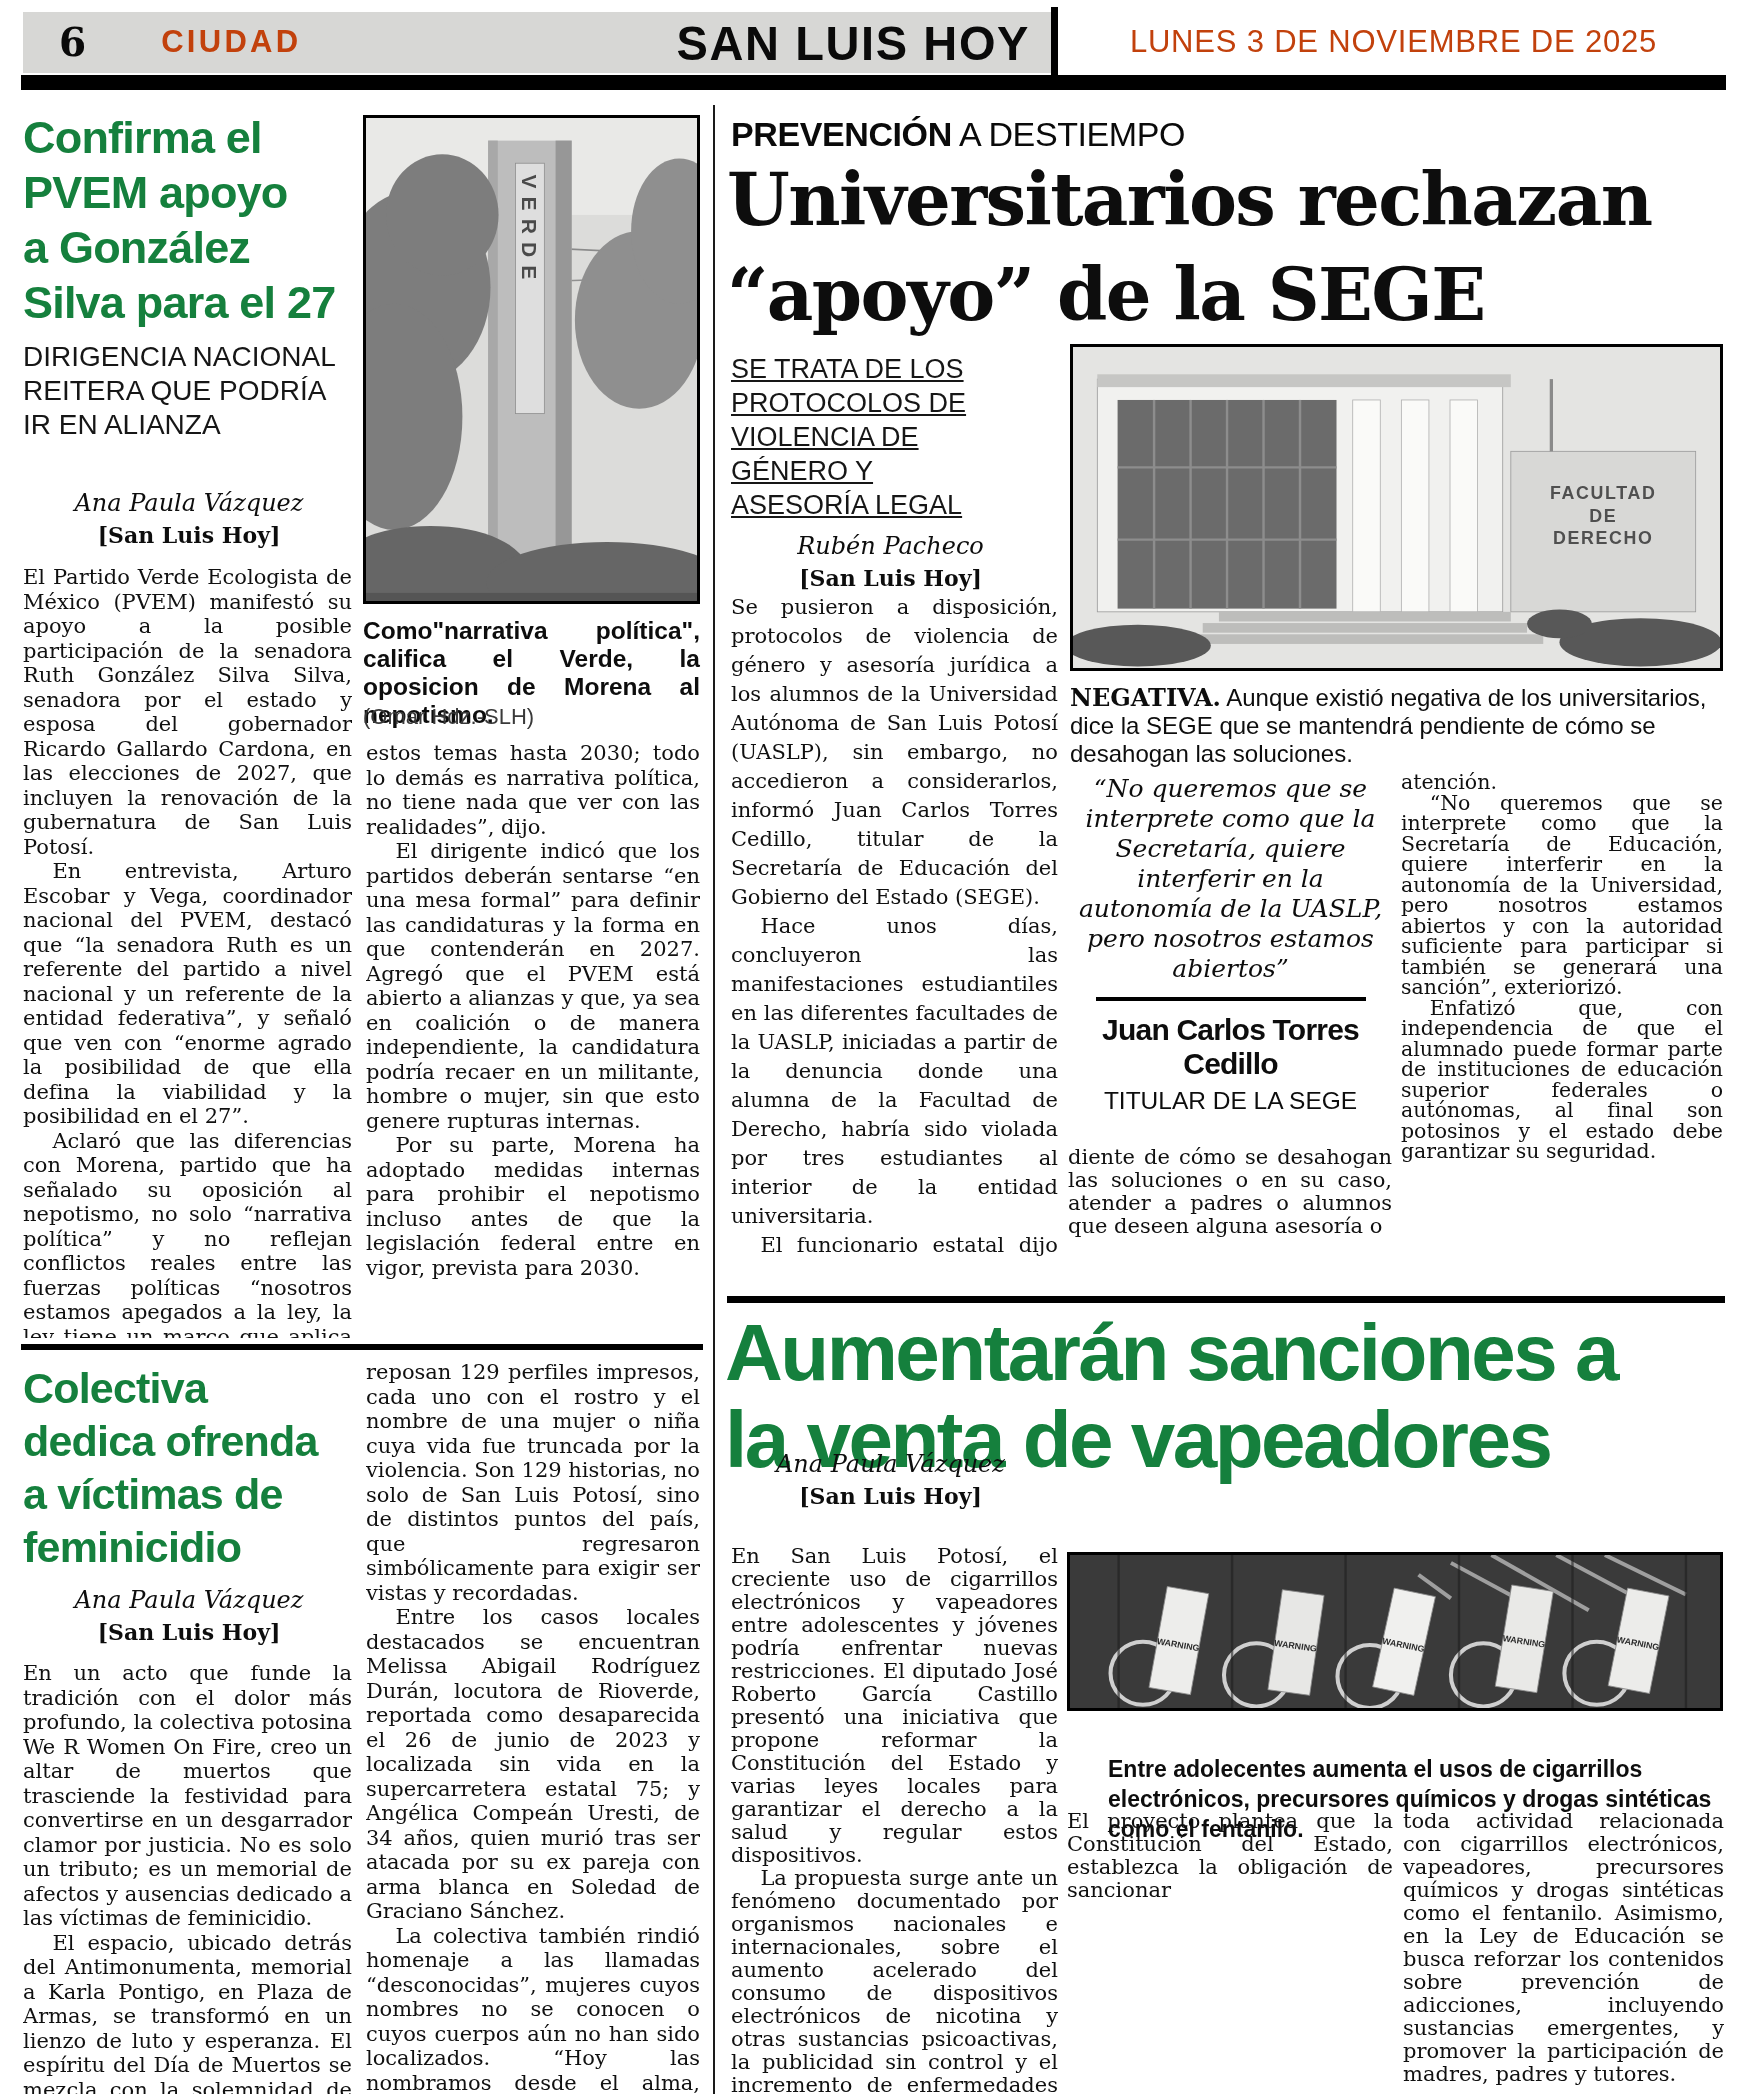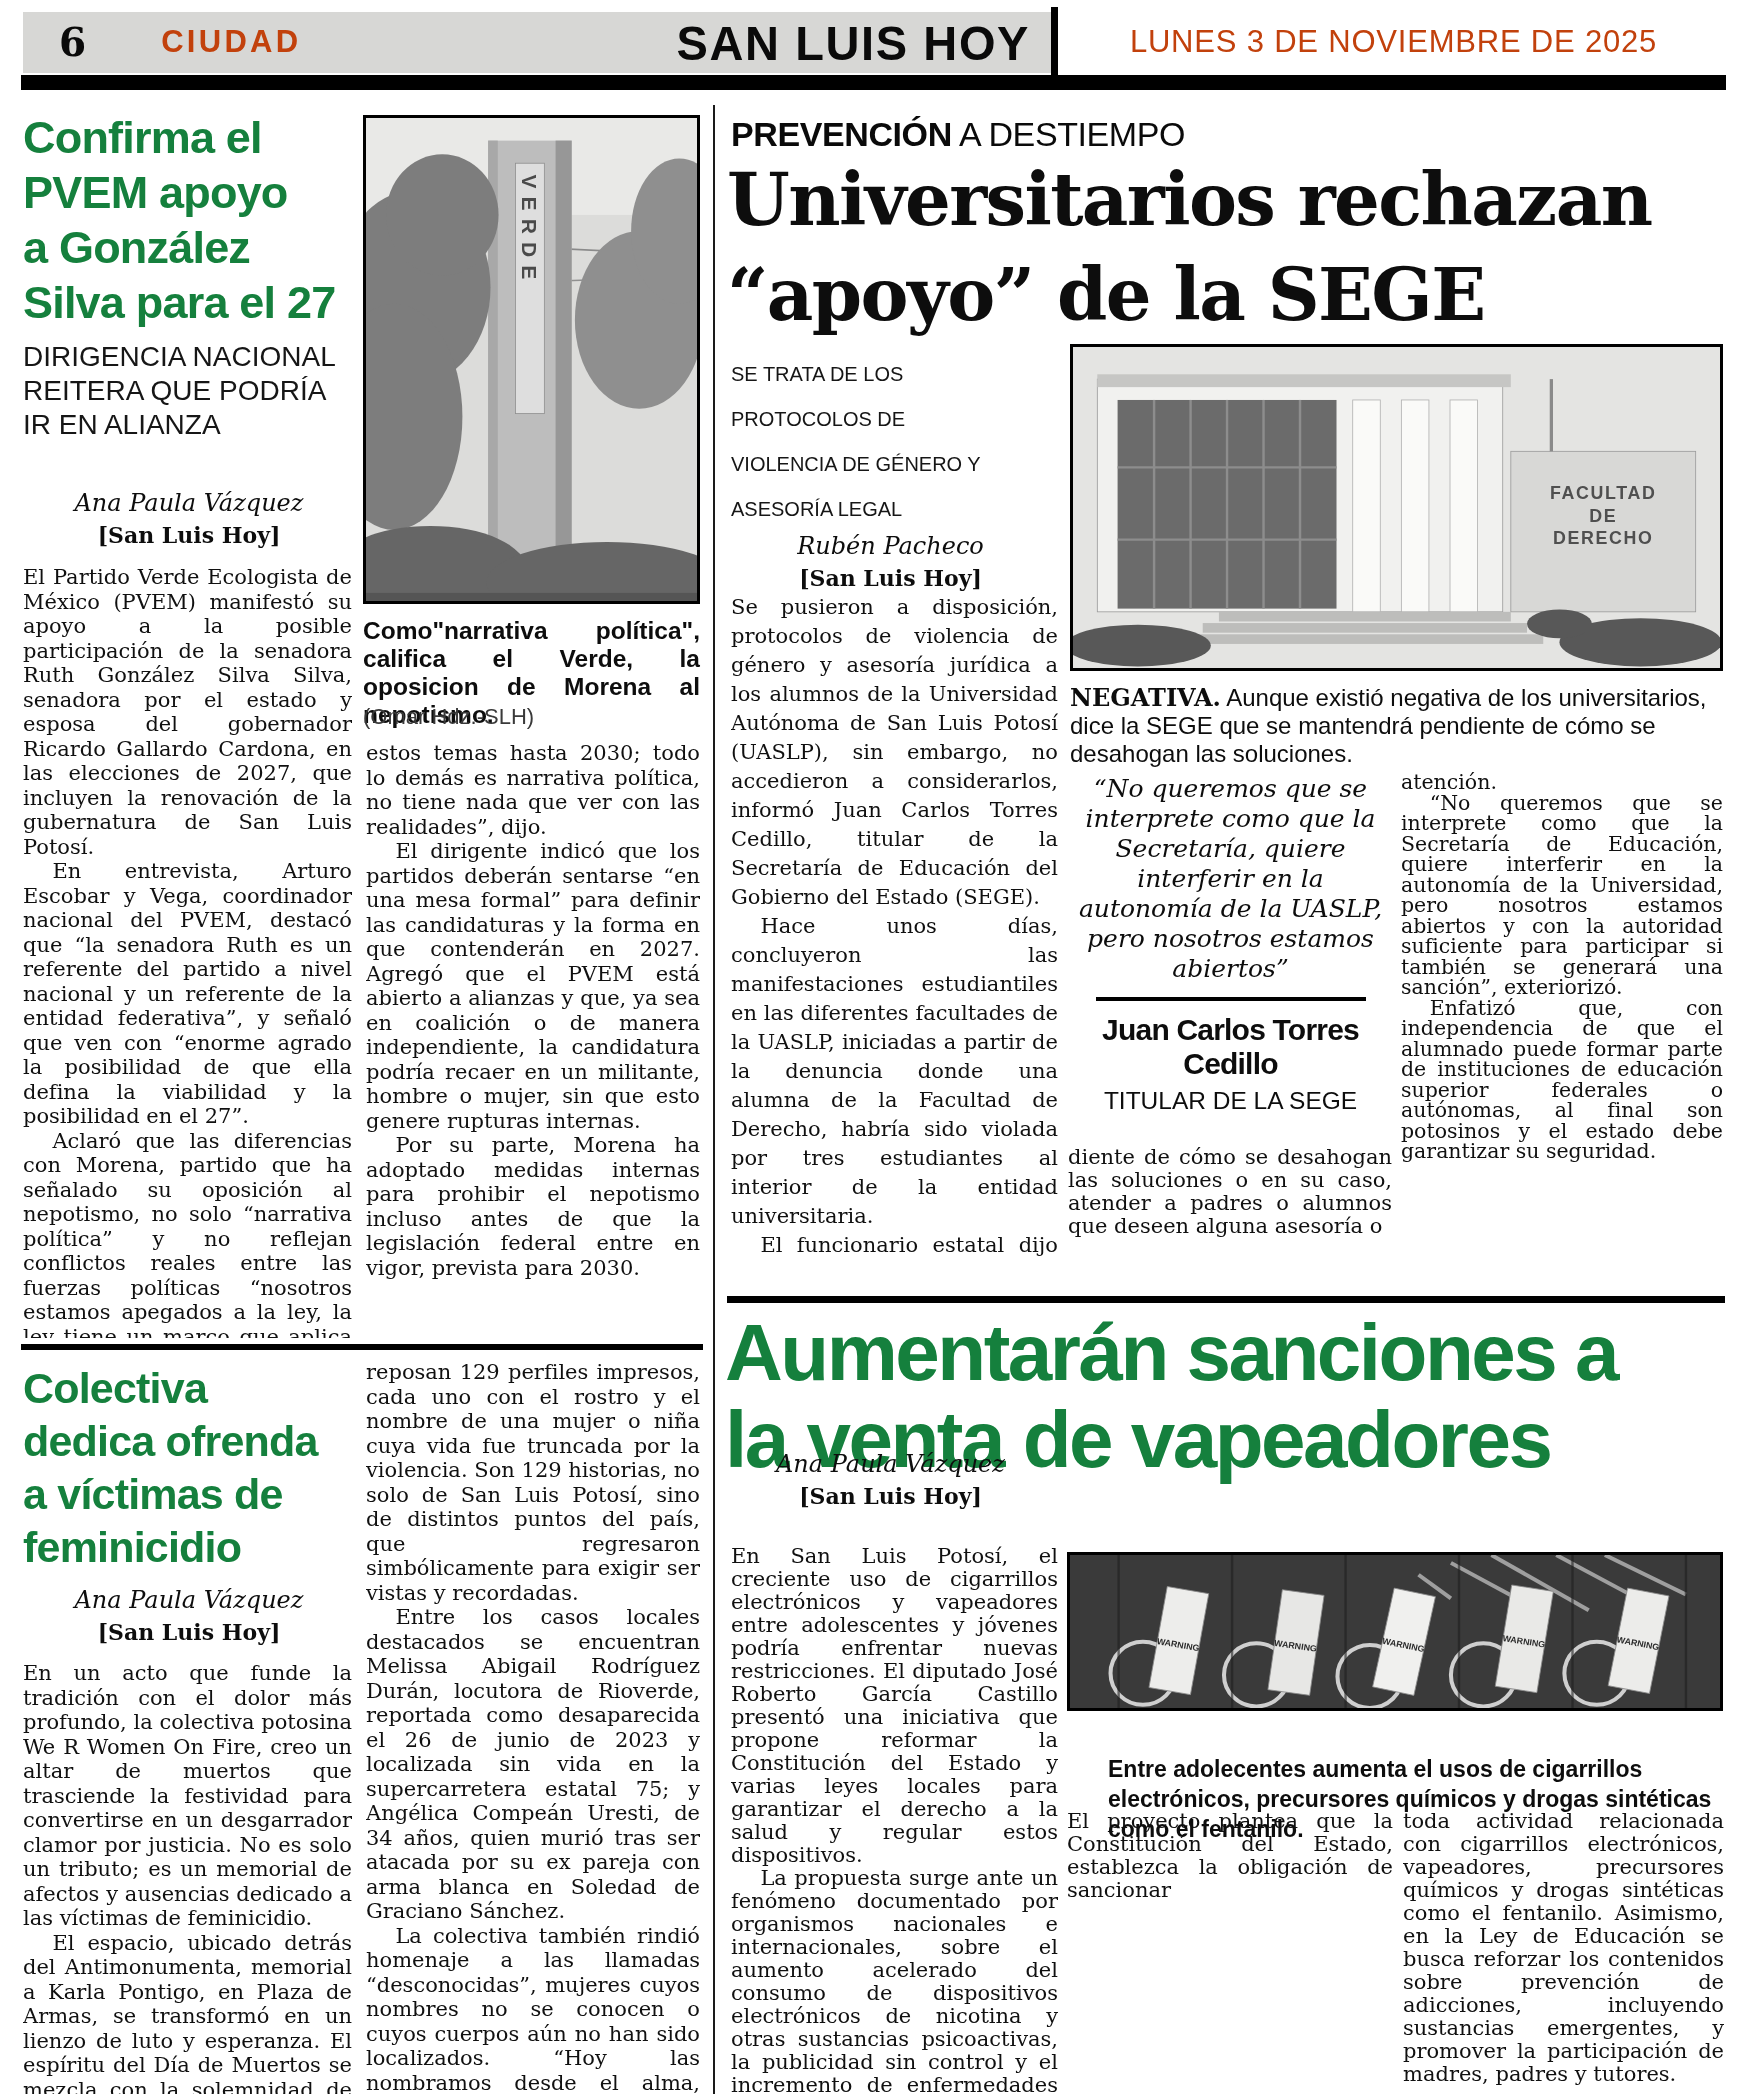--- a/index.html
+++ b/index.html
@@ -54,21 +54,21 @@
                 text-align:justify; }
   #a1-capcredit { left:363px; top:704px; width:337px; font-size:22px; }
   #a1-col2 { left:366px; top:741px; width:334px; height:596px; line-height:24.5px; }
 
   
   #a2-kicker { left:731px; top:115px; font-family:"Liberation Sans", sans-serif;
                font-size:34px; color:#0a0a0a; letter-spacing:-0.4px; }
   #a2-kicker .k-bold { font-weight:bold; }
   #a2-headline { left:727px; top:152px; width:1008px; font-family:"DejaVu Serif", serif;
                  font-weight:bold; font-size:72px; line-height:95px; letter-spacing:-1.6px; }
-  #a2-deck { left:731px; top:352px; width:282px; font-size:20px; line-height:45px; }
+  #a2-deck { left:731px; top:352px; width:282px; font-size:27px; line-height:34px;text-decoration:underline; }
   #a2-byline { left:731px; top:532px; width:319px; }
   #a2-col1 { left:731px; top:593px; width:327px; height:669px; line-height:29px; }
   #a2-photo { left:1070px; top:344px; width:653px; height:327px; }
   #a2-caption { left:1070px; top:684px; width:655px; font-size:24px; line-height:28px;
                 font-family:"Liberation Sans", sans-serif; }
   #a2-caption .neg { font-family:"DejaVu Serif", serif; font-weight:bold; }
   #a2-quote { left:1070px; top:774px; width:321px; text-align:center; }
   #a2-quote .pq-text { font:italic 25px "DejaVu Serif", serif; line-height:30px; }
   #a2-quote .pq-rule { width:270px; height:4.1px; background:#000; margin:13px auto 11.5px auto; }
   #a2-quote .pq-author { font:bold 30px "Liberation Sans", sans-serif; line-height:34px;

